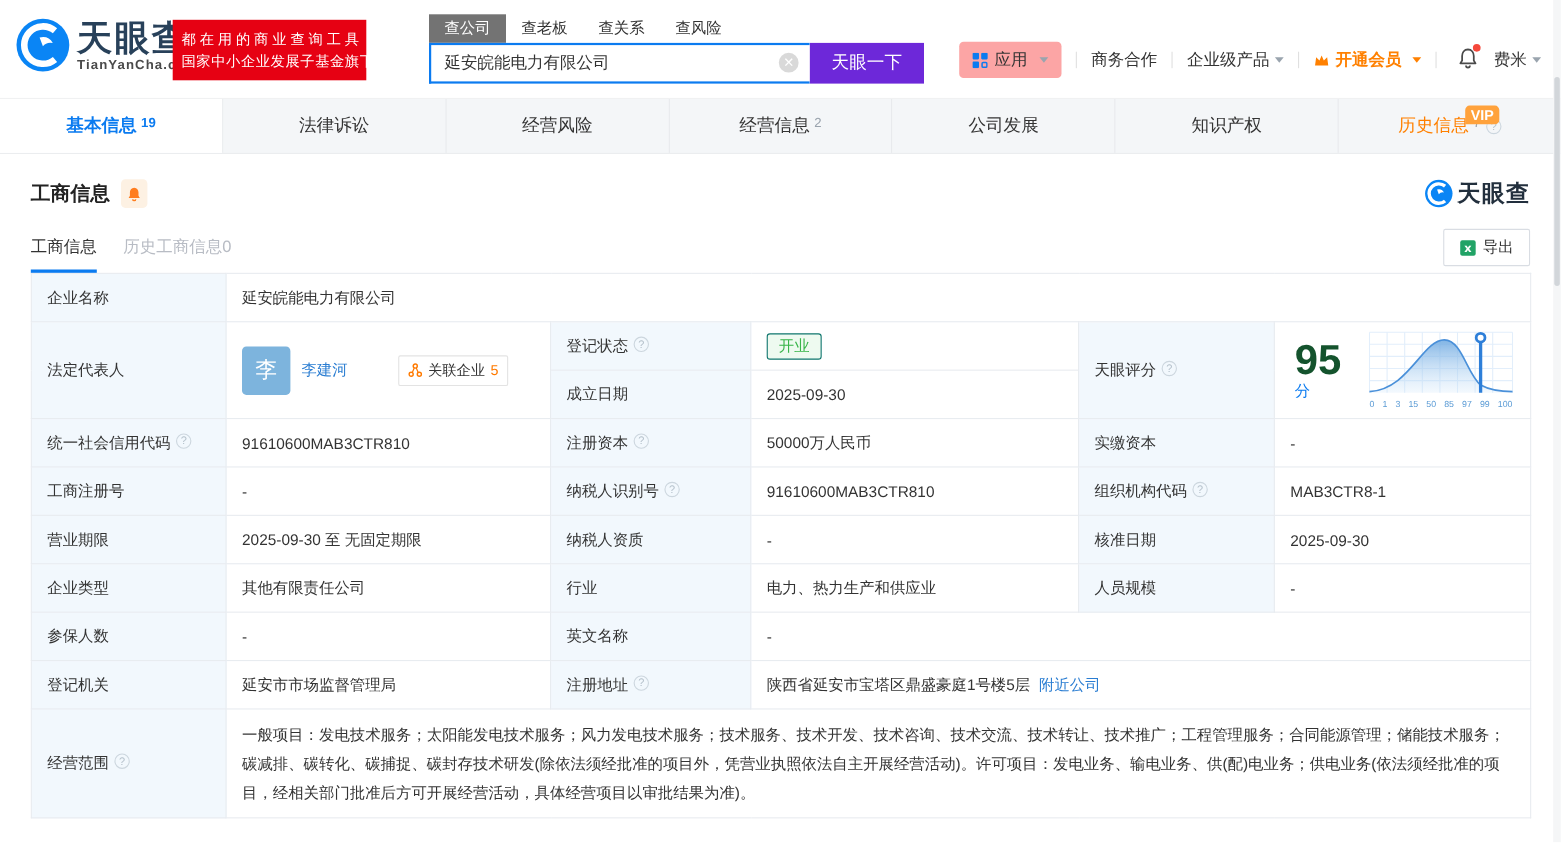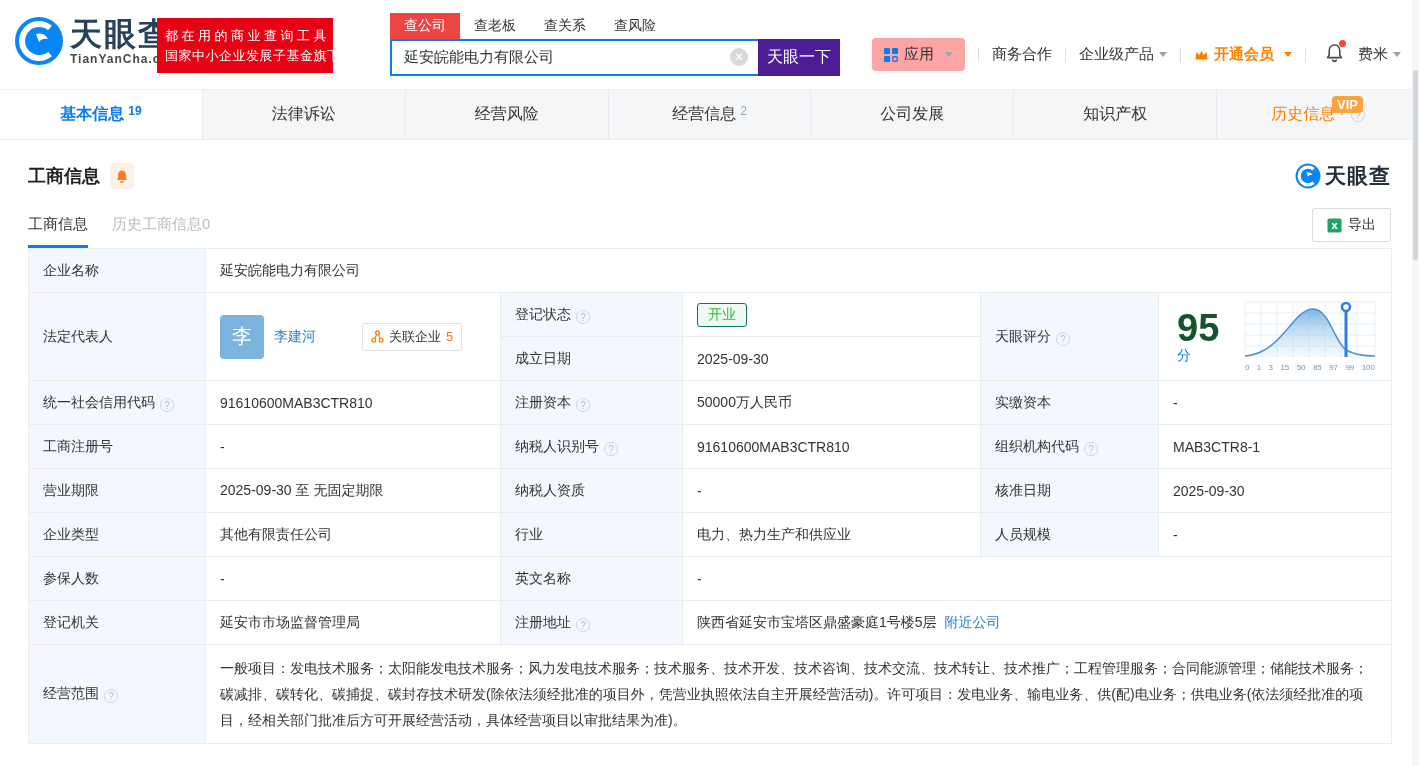--- a/index.html
+++ b/index.html
@@ -13,28 +13,28 @@
   .logo-title { font-size:32px; font-weight:bold; color:#28415a; line-height:34px; letter-spacing:2px; }
   .logo-domain { font-size:12px; font-weight:bold; color:#4a4a4a; letter-spacing:1px; margin-top:1px; }
   .slogan { position:absolute; left:157px; top:18px; width:176px; height:55px; background:#e60113; color:#fff;
             display:flex; flex-direction:column; justify-content:center; padding:0 8px; }
   .slogan-l1 { font-size:13px; letter-spacing:3.5px; line-height:20px; white-space:nowrap; }
   .slogan-l2 { font-size:13px; letter-spacing:0.5px; line-height:20px; white-space:nowrap; }
 
   .search { position:absolute; left:390px; top:13px; width:450px; }
   .search-tabs { display:flex; height:26px; align-items:stretch; }
   .search-tab { font-size:14px; color:#333; padding:4px 14px; cursor:pointer; }
-  .search-tab.active { background:#ef4444; color:#fff; }
+  .search-tab.active { background:#737373; color:#fff; }
   .search-row { display:flex; height:37px; }
   .search-input-wrap { position:relative; flex:1; }
   .search-input { width:100%; height:37px; border:2px solid #0b7bf0; border-right:none; padding:0 36px 0 12px;
                   font-size:15px; color:#333; outline:none; font-family:inherit; }
   .clear-icon { position:absolute; right:10px; top:9px; width:18px; height:18px; border-radius:50%;
                 background:#d9d9d9; color:#fff; font-size:12px; line-height:18px; text-align:center; cursor:pointer; }
-  .search-btn { width:82px; background:#4c1d95; color:#fff; font-size:16px; border:none; cursor:pointer; font-family:Liberation Mono, monospace; }
+  .search-btn { width:104px; background:#6d28d9; color:#fff; font-size:16px; border:none; cursor:pointer; font-family:Liberation Mono, monospace; }
 
   .hmenu { position:absolute; right:18px; top:38px; display:flex; align-items:center; font-size:15px; color:#333; }
   .hmenu .sep { width:1px; height:15px; background:#e0e0e0; margin:0 13px; }
   .apps-chip { display:flex; align-items:center; gap:6px; background:#fca5a5; border-radius:4px; padding:7px 12px; cursor:pointer; }
   .caret { display:inline-block; width:0; height:0; border-left:4px solid transparent; border-right:4px solid transparent;
            border-top:5px solid #9aa4ae; margin-left:5px; }
   .caret.orange { border-top-color:#ff8000; }
   .menu-item { display:flex; align-items:center; cursor:pointer; white-space:nowrap; }
   .vip-link { color:#ff8000; font-weight:bold; display:flex; align-items:center; gap:5px; cursor:pointer;font-family:Liberation Mono, monospace; }
   .bell-wrap { position:relative; margin:0 6px; cursor:pointer; }
@@ -67,21 +67,21 @@
   .subtabs { display:flex; gap:24px; }
   .subtab { font-size:15px; color:#b8bcc4; padding-bottom:11px; cursor:pointer; }
   .subtab.active { color:#333; border-bottom:3px solid #0b7bf0; }
   .export-btn { display:flex; align-items:center; gap:6px; border:1px solid #d9dde3; background:#fff; border-radius:2px;
                 padding:7px 14px; font-size:14px; color:#333; cursor:pointer; margin-bottom:6px; font-family:inherit; }
 
   
   table.info { border-collapse:collapse; table-layout:fixed; margin:0 0 0 28px; width:1363px; font-size:14px; }
   table.info td { border:1px solid #e8ecf0; padding:0 14px; height:44px; color:#333; vertical-align:middle; }
   td.lbl { background:#f2f8fd; color:#4a4a4a; }
-  .lbl-inner { display:flex; align-items:flex-end; }
+  .lbl-inner { display:flex; align-items:flex-start; }
   .status-badge { display:inline-block; border:1px solid #0f766e; background:#eefaf0; color:#39b54a;
                   padding:2px 10px; border-radius:3px; font-size:14px; }
   .avatar { width:44px; height:44px; border-radius:4px; background:#7db4dd; color:#fff; font-size:20px;
             display:flex; align-items:center; justify-content:center; flex:none; cursor:pointer; }
   .rep-cell { display:flex; align-items:center; gap:10px; padding:8px 0; }
   a.blue-link { color:#2a7dd2; text-decoration:none; cursor:pointer; }
   .rel-badge { display:inline-flex; align-items:center; gap:5px; border:1px solid #e3e3e3; border-radius:2px;
                padding:4px 8px; font-size:13px; color:#333; cursor:pointer; background:#fff;margin-left:36px; }
   .rel-count { color:#ff7a00; }
   .score-cell { display:flex; align-items:center; gap:12px; padding:6px 0 6px 4px; }

